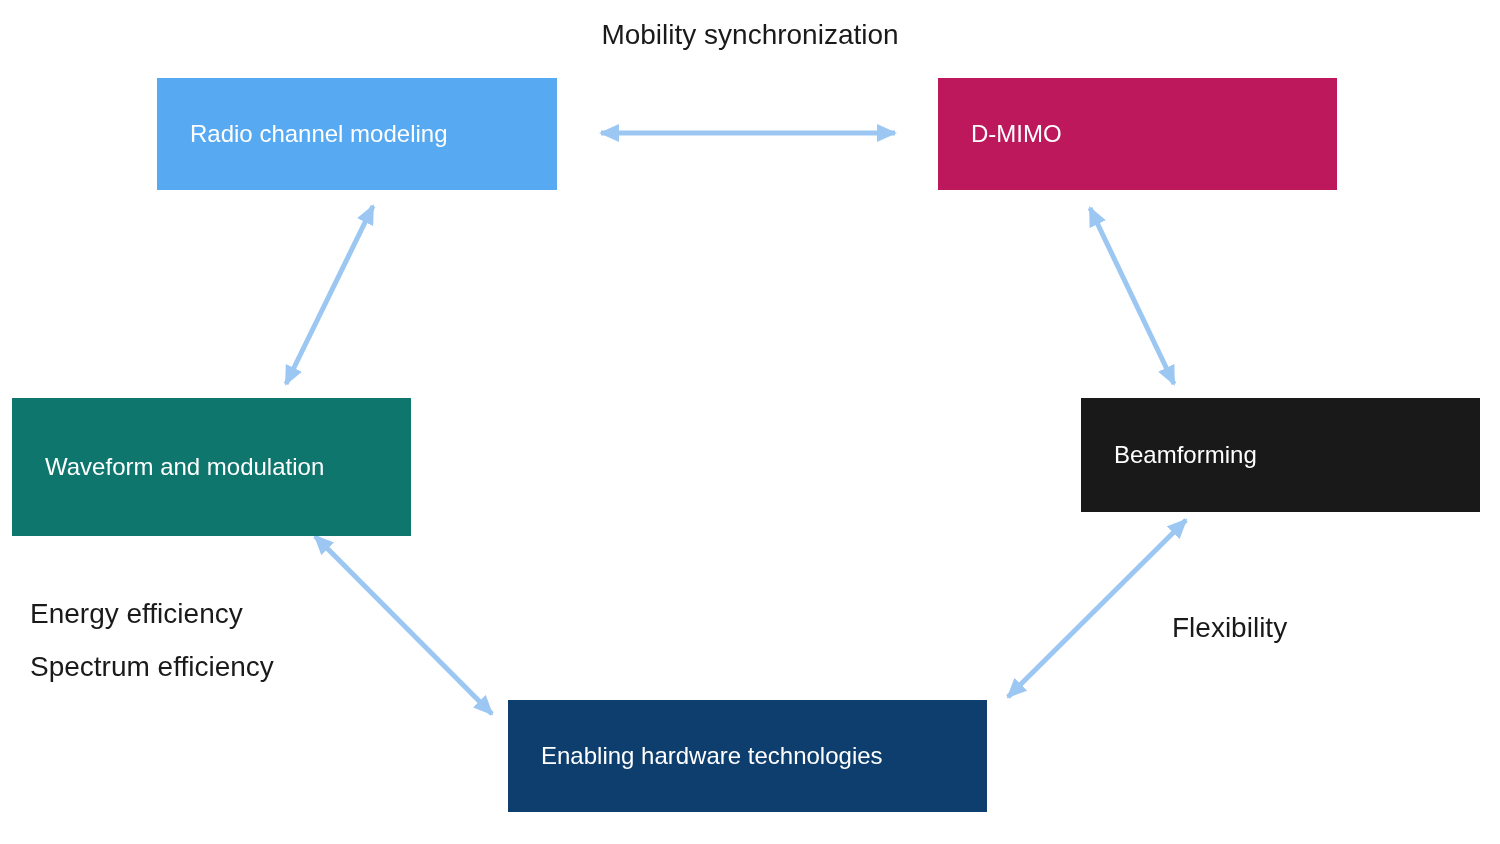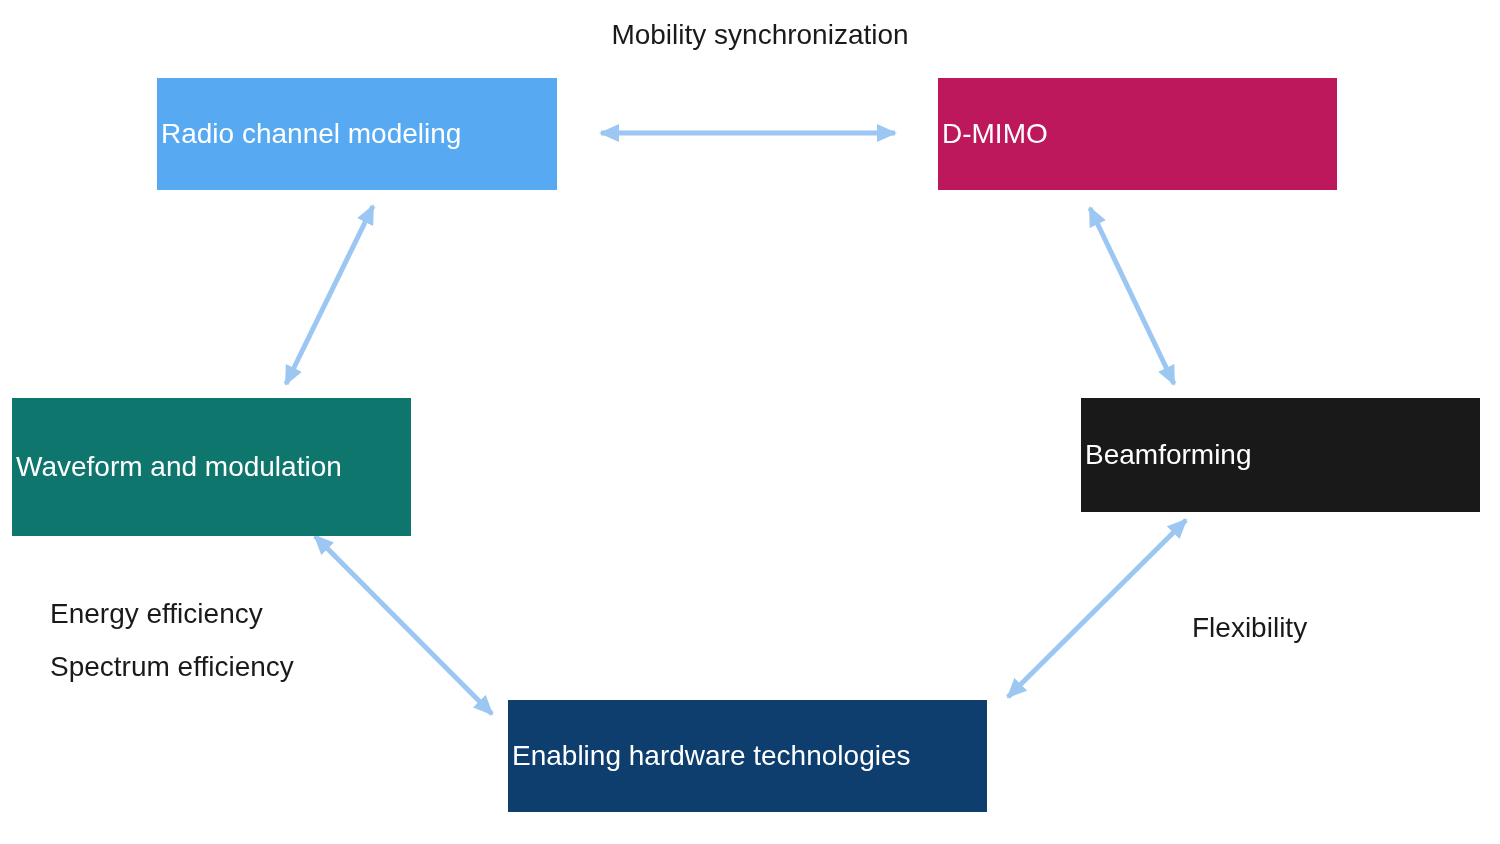--- a/index.html
+++ b/index.html
@@ -24,31 +24,30 @@
   .edge-line {
     stroke: #9cc7f3;
     stroke-width: 5;
     fill: none;
   }
   .node {
     position: absolute;
     display: flex;
     align-items: center;
     box-sizing: border-box;
-    padding-left: 4px;
+    padding-left: 33px;
     color: #ffffff;
-    font-size: 28px;
+    font-size: 24px;
   }
   .edge-label {
     position: absolute;
     color: #1a1a1a;
     font-size: 28px;
     line-height: 53px;
     white-space: nowrap;
-    padding-left: 20px;
   }
   .edge-label.centered {
     left: 0;
     right: 0;
     text-align: center;
   }
 </style>
 </head>
 <body>
 

